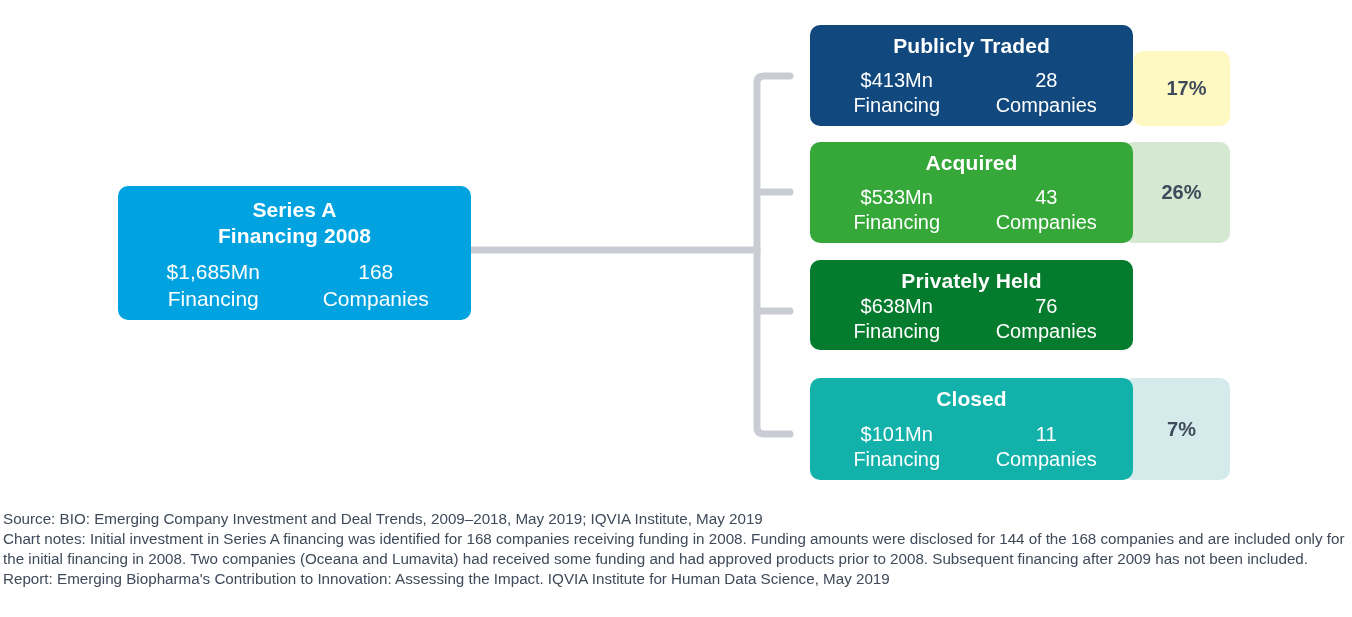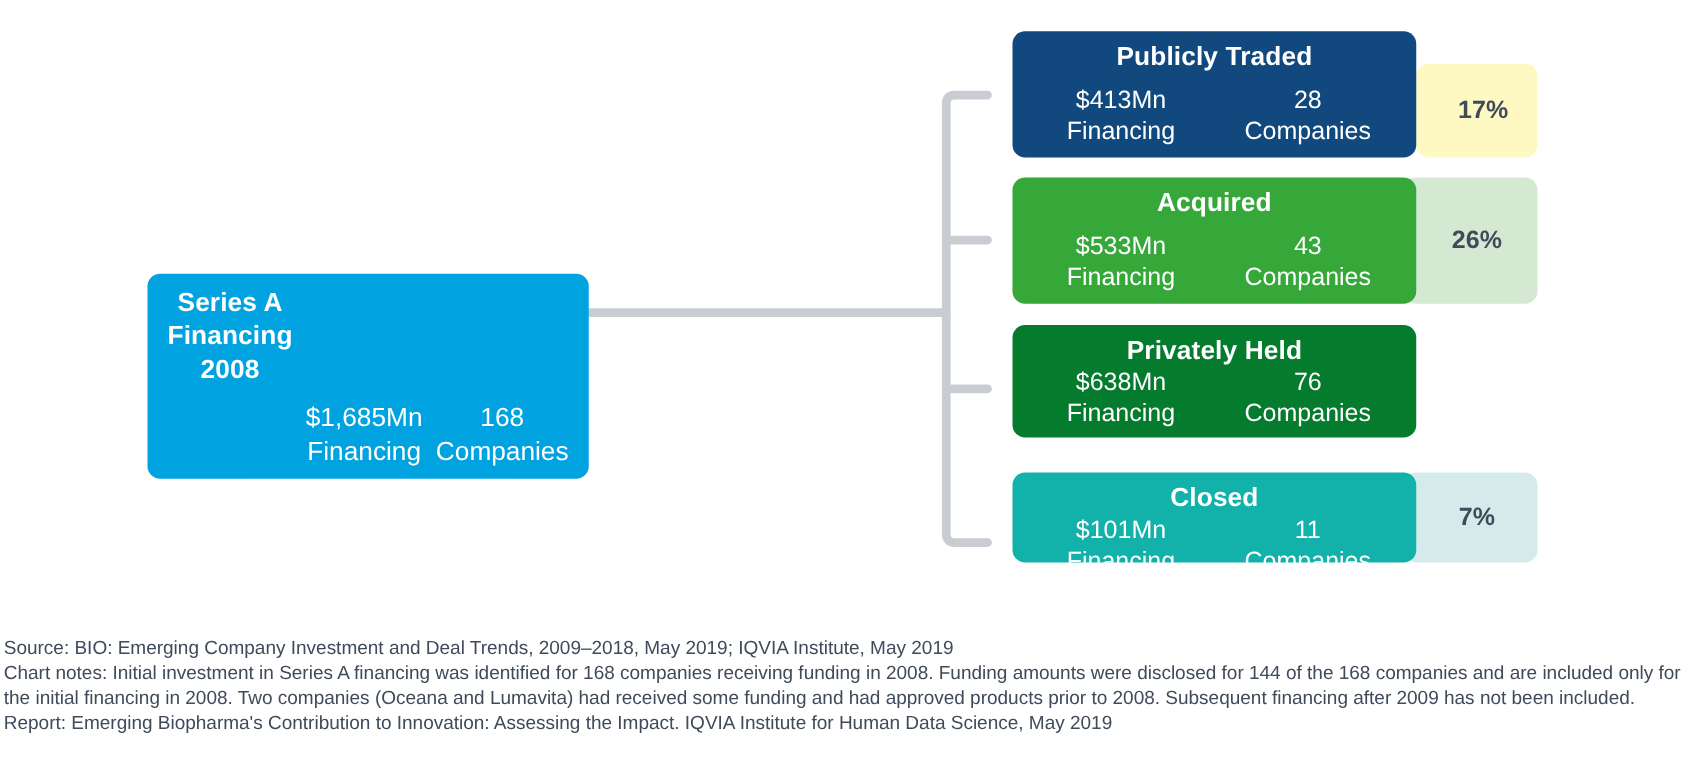--- a/index.html
+++ b/index.html
@@ -17,28 +17,27 @@
 
   
   .connector { position: absolute; left: 0; top: 0; width: 1352px; height: 500px; pointer-events: none; }
 
   
   .parent-node {
     position: absolute;
     left: 118px;
     top: 186px;
     width: 353px;
-    height: 164px;
+    height: 134px;
     background: #00a3e0;
     border-radius: 10px;
     color: #ffffff;
     padding: 11px 14px 0 14px;
     display: flex;
-    flex-direction: row;
-    margin-top: 33px;
+    flex-direction: column;
   }
   .parent-title {
     font-size: 21px;
     font-weight: bold;
     text-align: center;
     line-height: 1.26;
     letter-spacing: .1px;
   }
   .stats-row {
     display: flex;
@@ -188,21 +187,21 @@
           <div>Financing</div>
         </div>
         <div class="stat-col">
           <div>76</div>
           <div>Companies</div>
         </div>
       </div>
     </div>
   </div>
 
-  <div class="branch-row" style="top:378px; height:72px;">
+  <div class="branch-row" style="top:378px; height:102px;">
     <div class="branch-box" style="background: rgb(18, 178, 171);">
       <div class="branch-title">Closed</div>
       <div class="stats-row">
         <div class="stat-col">
           <div>$101Mn</div>
           <div>Financing</div>
         </div>
         <div class="stat-col">
           <div>11</div>
           <div>Companies</div>

